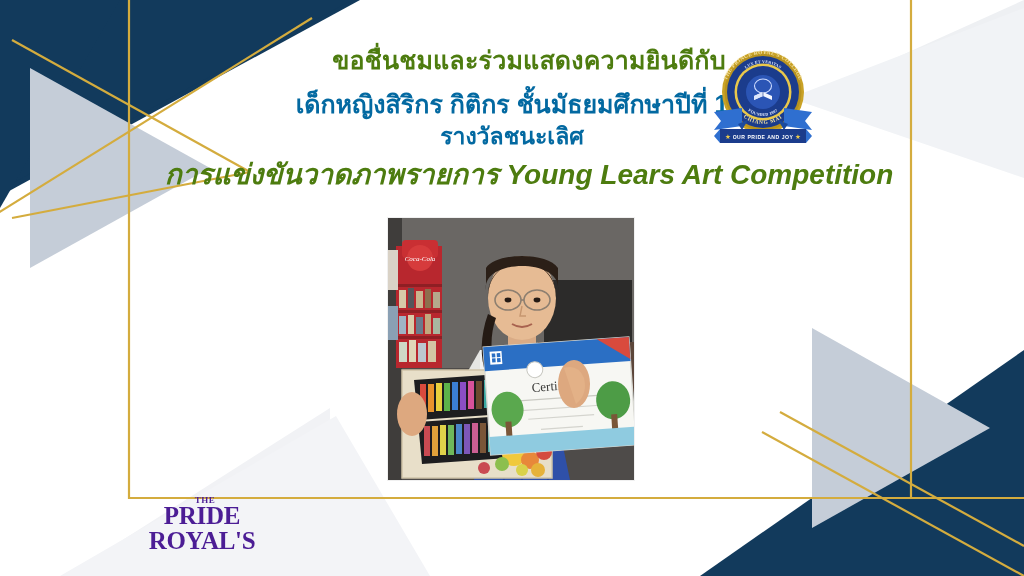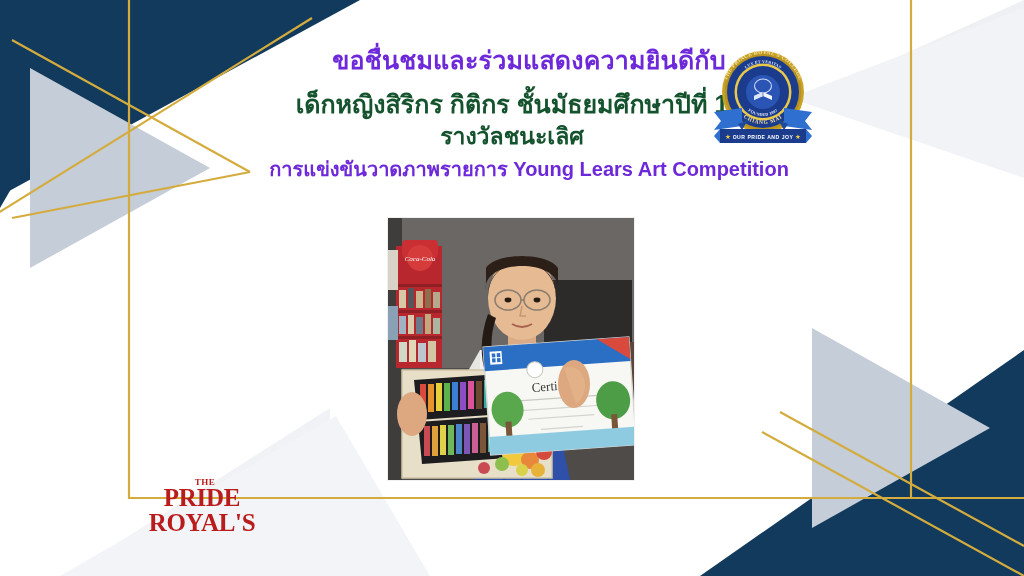--- a/index.html
+++ b/index.html
@@ -35,26 +35,26 @@
     width: 1024px;
     text-align: center;
     z-index: 12;
   }
   .hl {
     margin: 0;
     line-height: 1.28;
     font-weight: bold;
     white-space: nowrap;
   }
-  .hl-gold   { color: #6d28d9; margin-left: 34px; }
-  .hl-navy   { color: #14532d; }
+  .hl-gold   { color: #4d7c0f; margin-left: 34px; }
+  .hl-navy   { color: #0369a1; }
   .hl-1 { font-size: 25px; letter-spacing: .2px; }
   .hl-2 { font-size: 25px; margin-top: 12px; }
   .hl-3 { font-size: 23px; margin-top: 2px; }
-  .hl-4 { font-size: 20px; margin-top: 6px; }
+  .hl-4 { font-size: 28px; margin-top: 6px; font-style: italic; }
 
   
   .seal {
     position: absolute;
     left: 708px;
     top: 34px;
     width: 110px;
     height: 112px;
     z-index: 14;
   }
@@ -70,24 +70,24 @@
     background: #b9b4ad;
     overflow: hidden;
     box-shadow: 0 0 0 1px rgba(0,0,0,.06);
   }
   .photo-svg { display: block; width: 246px; height: 262px; }
 
   
   .wordmark {
     position: absolute;
     left: 112px;
-    top: 478px;
+    top: 496px;
     width: 180px;
     z-index: 13;
-    color: #b91c1c;
+    color: #4c1d95;
     text-align: center;
     font-family: "Liberation Serif", "DejaVu Serif", serif;
     line-height: 1;
   }
   .wm-the {
     font-size: 9px;
     letter-spacing: .5px;
     font-weight: bold;
     margin-left: 6px;
     margin-bottom: -2px;

